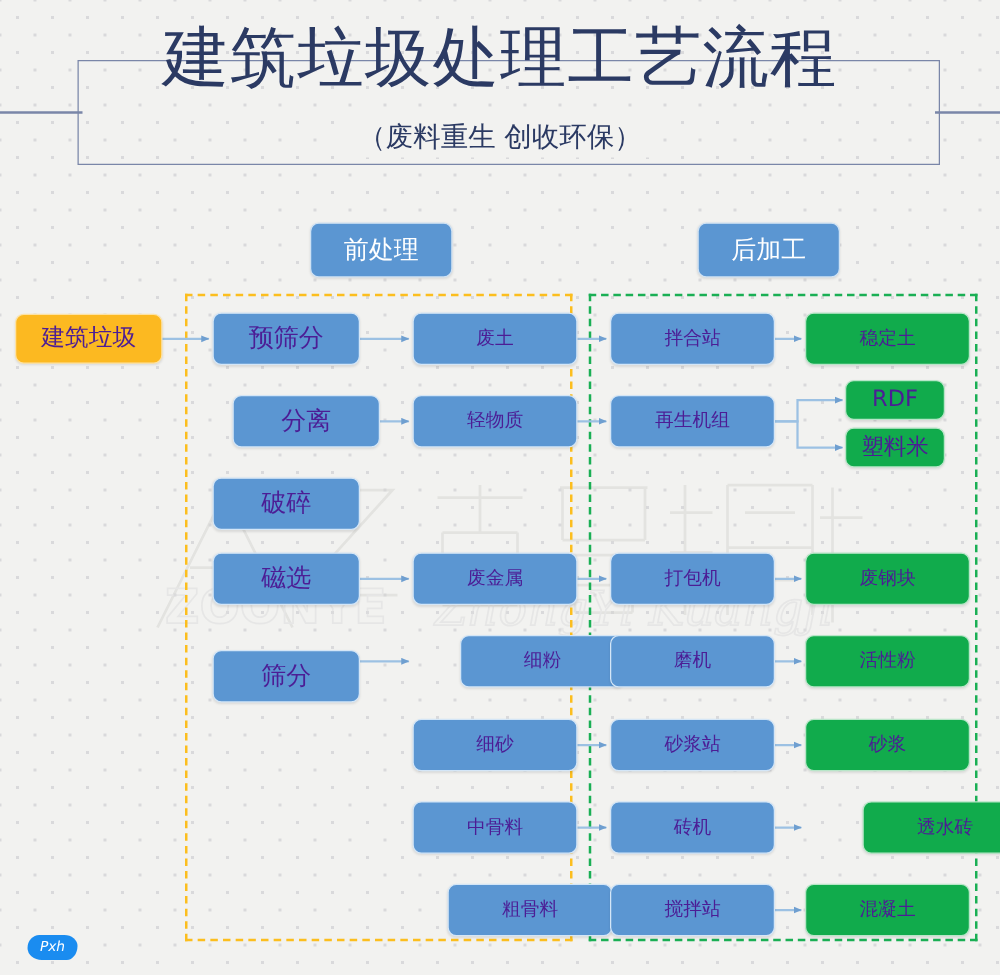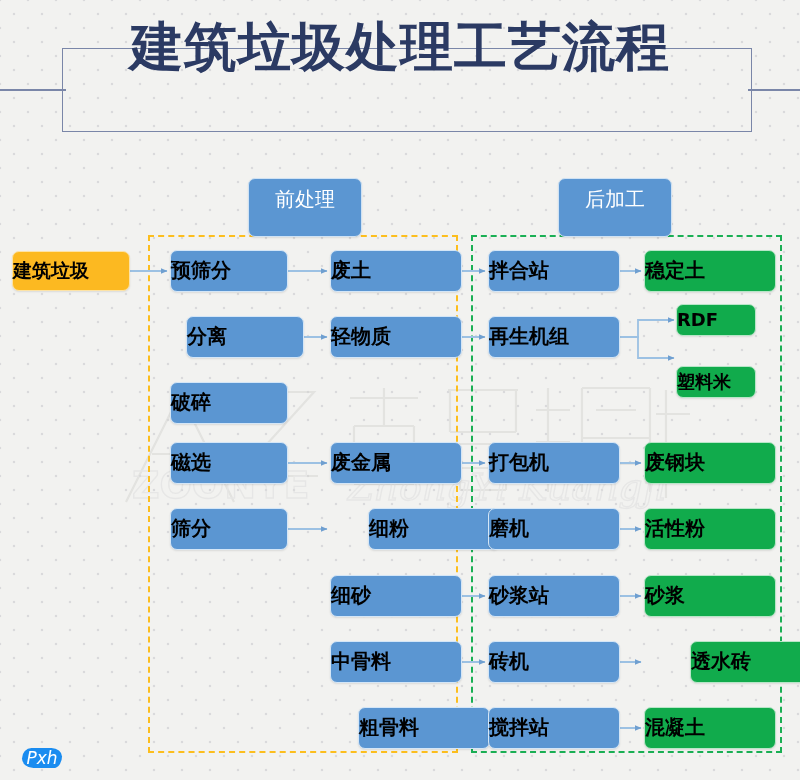--- a/index.html
+++ b/index.html
@@ -38,21 +38,21 @@
     background: #7a86a8;
   }
   #rule-right {
     position: absolute; left: 748px; top: 89px; width: 52px; height: 1.5px;
     background: #7a86a8;
   }
   #main-title {
     position: absolute; left: 0; top: 10px; width: 800px;
     text-align: center;
     font-family: "DejaVu Sans", "Liberation Sans", sans-serif;
-    font-size: 53px; font-weight: bold;
+    font-size: 53px; font-weight: normal;
     letter-spacing: 1px;
     color: #2b3a63;
     line-height: 74px;
     white-space: nowrap;
   }
   #subtitle-wrap {
     position: absolute; left: 0; top: 96px; width: 800px;
     text-align: center;
   }
   #subtitle {
@@ -81,79 +81,82 @@
     box-sizing: border-box;
     border-width: 2.5px;
     border-style: dashed;
   }
   #zone-pre  { left:148px; top:235px; width:310px; height:518px; border-color:#fcbe1e; }
   #zone-post { left:471px; top:235px; width:311px; height:518px; border-color:#1aaf54; }
 
   .zone-tab {
     position: absolute;
     box-sizing: border-box;
-    height: 59px;
+    height: 44px;
     border-radius: 7px;
     background: #5b96d2;
     border: 1.5px solid #cfe2f4;
     color: #ffffff;
     font-family: "DejaVu Sans", "Liberation Sans", sans-serif;
     font-size: 20px;
     line-height: 41px;
     text-align: center;
     box-shadow: 0 1px 2px rgba(0,0,0,0.10);
   }
   #tab-pre  { left:248px; top:178px; width:114px; }
   #tab-post { left:558px; top:178px; width:114px; }
 
   
   .node {
     position: absolute;
     box-sizing: border-box;
     border-radius: 7px;
-    color: #000000;
-    font-family: "DejaVu Sans", "Liberation Sans", sans-serif;
+    color: #4c1d95;
+    font-family: "DejaVu Sans", "Liberation Sans", sans-serif;
+    text-align: center;
     white-space: nowrap;
     box-shadow: 0 1px 2px rgba(0,0,0,0.10);
-    font-weight: bold;
   }
   .node.blue   { background:#5b96d2; border:1.5px solid #d4e6f7; }
   .node.green  { background:#11ab4c; border:1.5px solid #b8e6c8; }
   .node.amber  { background:#fcb921; border:1.5px solid #fde3a6; }
 
   .node.sz-std  { width:118px; height:42px; font-size:20px; line-height:39px; }
-  .node.sz-wide { width:132px; height:42px; font-size:20px; line-height:39px; }
+  .node.sz-wide { width:132px; height:42px; font-size:15px; line-height:39px; }
   .node.sz-src  { width:118px; height:40px; font-size:19px; line-height:37px; }
   .node.sz-sm   { width:80px;  height:32px; font-size:18px; line-height:29px; }
 
   
   #wires { position:absolute; left:0; top:0; width:800px; height:780px; pointer-events:none; }
 
   
   #pxh-badge {
     position: absolute; left: 22px; top: 748px;
     width: 40px; height: 20px;
     background: #1a8cf0;
     border-radius: 10px 11px 9px 12px / 11px 9px 12px 10px;
     color: #ffffff;
     font-family: "DejaVu Sans", "Liberation Sans", sans-serif;
-    font-size: 17px; font-style: italic;
+    font-size: 11px; font-style: italic;
     line-height: 20px; text-align: center;
   }
 </style>
 </head>
 <body>
 
 <div id="dot-bg"></div>
 
 <div id="header">
   <div id="title-frame"></div>
   <div id="rule-left"></div>
   <div id="rule-right"></div>
   <div id="main-title">建筑垃圾处理工艺流程</div>
+  <div id="subtitle-wrap">
+    <span id="subtitle">（废料重生  创收环保）</span>
+  </div>
 </div>
 
 <svg id="watermark" viewBox="0 0 580 135">
   <g fill="none" stroke="#d7d7d4" stroke-width="2.2">
 
     <path d="M8 122 L62 14 L116 122"></path>
     <path d="M34 74 L92 74"></path>
     <path d="M118 12 L196 12 L120 96 L200 96"></path>
 
     <path d="M232 18 L300 18 M266 8 L266 46 M236 46 L296 46 M236 46 L236 104 M296 46 L296 104 M236 104 L296 104 M248 64 L284 64 M248 84 L284 84"></path>
@@ -205,40 +208,40 @@
     <path d="M600,337 L638,337 L638,358 L674,358"></path>
   </g>
 </svg>
 
 <div class="node amber sz-src" style="left:12px; top:251px;">建筑垃圾</div>
 
 <div class="node blue sz-std" style="left:170px; top:250px;">预筛分</div>
 <div class="node blue sz-std" style="left:186px; top:316px;">分离</div>
 <div class="node blue sz-std" style="left:170px; top:382px;">破碎</div>
 <div class="node blue sz-std" style="left:170px; top:442px;">磁选</div>
-<div class="node blue sz-std" style="left:170px; top:508px;">筛分</div>
+<div class="node blue sz-std" style="left:170px; top:520px;">筛分</div>
 
 <div class="node blue sz-wide" style="left:330px; top:250px;">废土</div>
 <div class="node blue sz-wide" style="left:330px; top:316px;">轻物质</div>
 <div class="node blue sz-wide" style="left:330px; top:442px;">废金属</div>
 <div class="node blue sz-wide" style="left:330px; top:508px;margin-left:38px;">细粉</div>
 <div class="node blue sz-wide" style="left:330px; top:575px;">细砂</div>
 <div class="node blue sz-wide" style="left:330px; top:641px;">中骨料</div>
 <div class="node blue sz-wide" style="left:330px; top:707px;margin-left:28px;">粗骨料</div>
 
 <div class="node blue sz-wide" style="left:488px; top:250px;">拌合站</div>
 <div class="node blue sz-wide" style="left:488px; top:316px;">再生机组</div>
 <div class="node blue sz-wide" style="left:488px; top:442px;">打包机</div>
 <div class="node blue sz-wide" style="left:488px; top:508px;">磨机</div>
 <div class="node blue sz-wide" style="left:488px; top:575px;">砂浆站</div>
 <div class="node blue sz-wide" style="left:488px; top:641px;">砖机</div>
 <div class="node blue sz-wide" style="left:488px; top:707px;">搅拌站</div>
 
 <div class="node green sz-wide" style="left:644px; top:250px;">稳定土</div>
 <div class="node green sz-sm" style="left:676px; top:304px;">RDF</div>
-<div class="node green sz-sm" style="left:676px; top:342px;margin-top:24px;">塑料米</div>
+<div class="node green sz-sm" style="left:676px; top:342px;">塑料米</div>
 <div class="node green sz-wide" style="left:644px; top:442px;">废钢块</div>
 <div class="node green sz-wide" style="left:644px; top:508px;">活性粉</div>
 <div class="node green sz-wide" style="left:644px; top:575px;">砂浆</div>
 <div class="node green sz-wide" style="left:644px; top:641px;margin-left:46px;">透水砖</div>
 <div class="node green sz-wide" style="left:644px; top:707px;">混凝土</div>
 
 <div id="pxh-badge">Pxh</div>
 
 </body></html>

